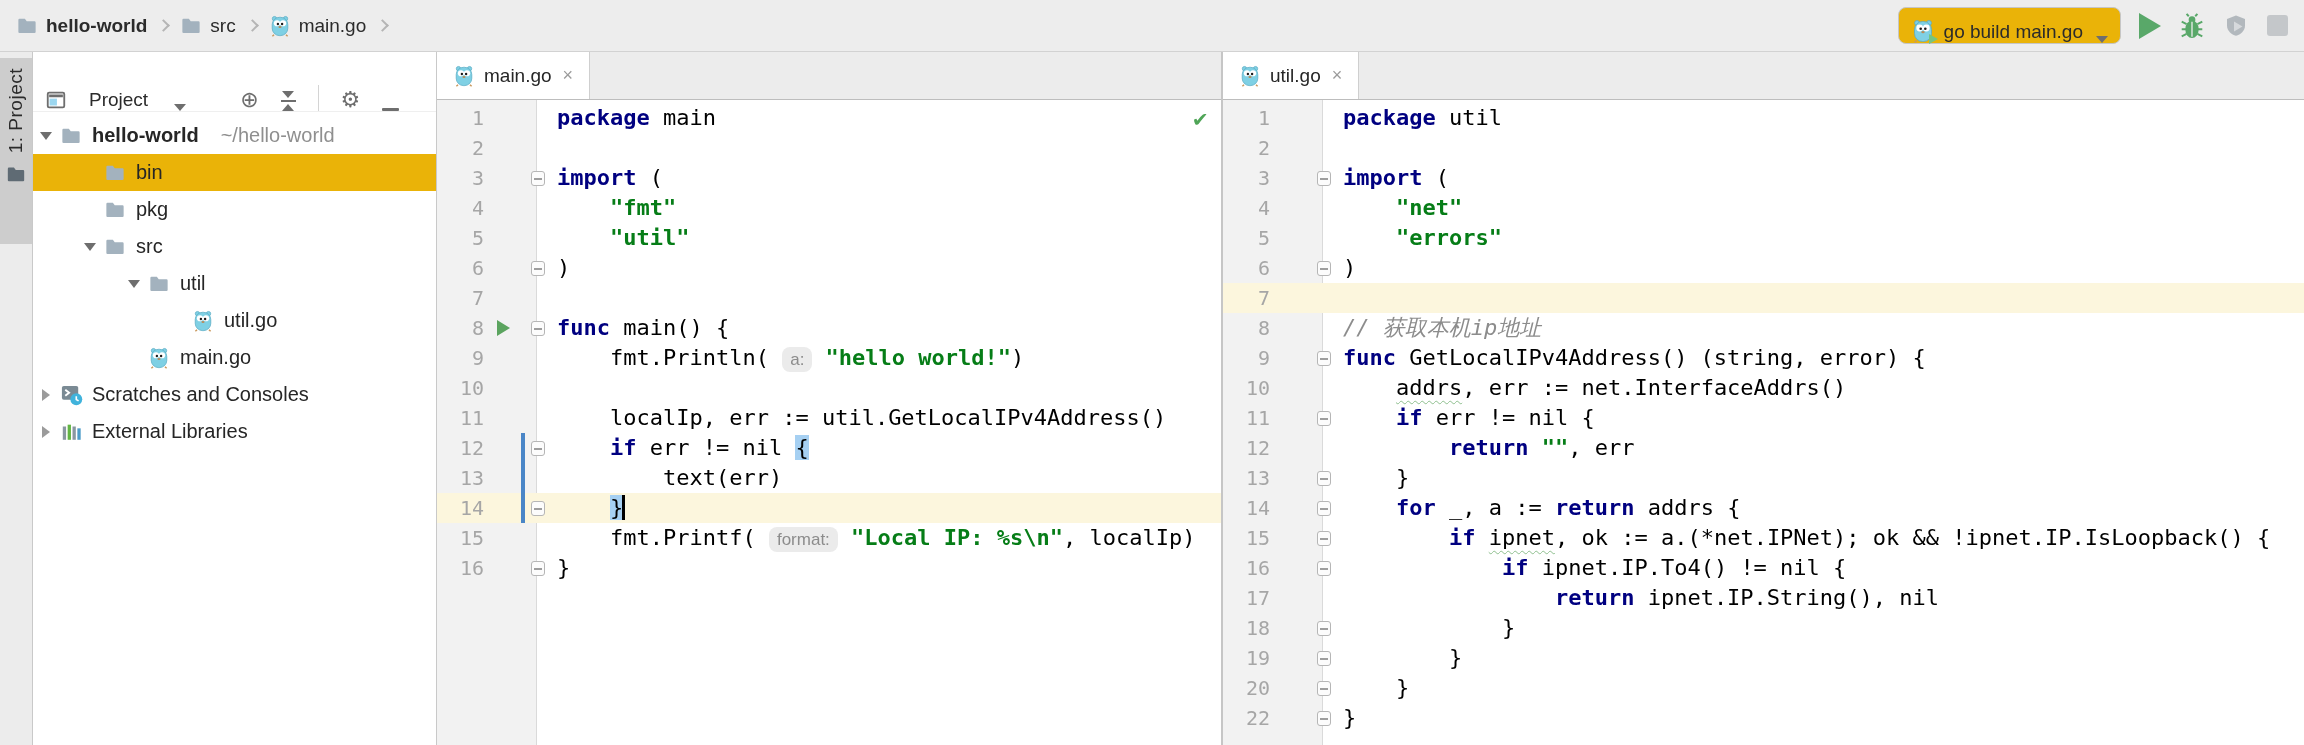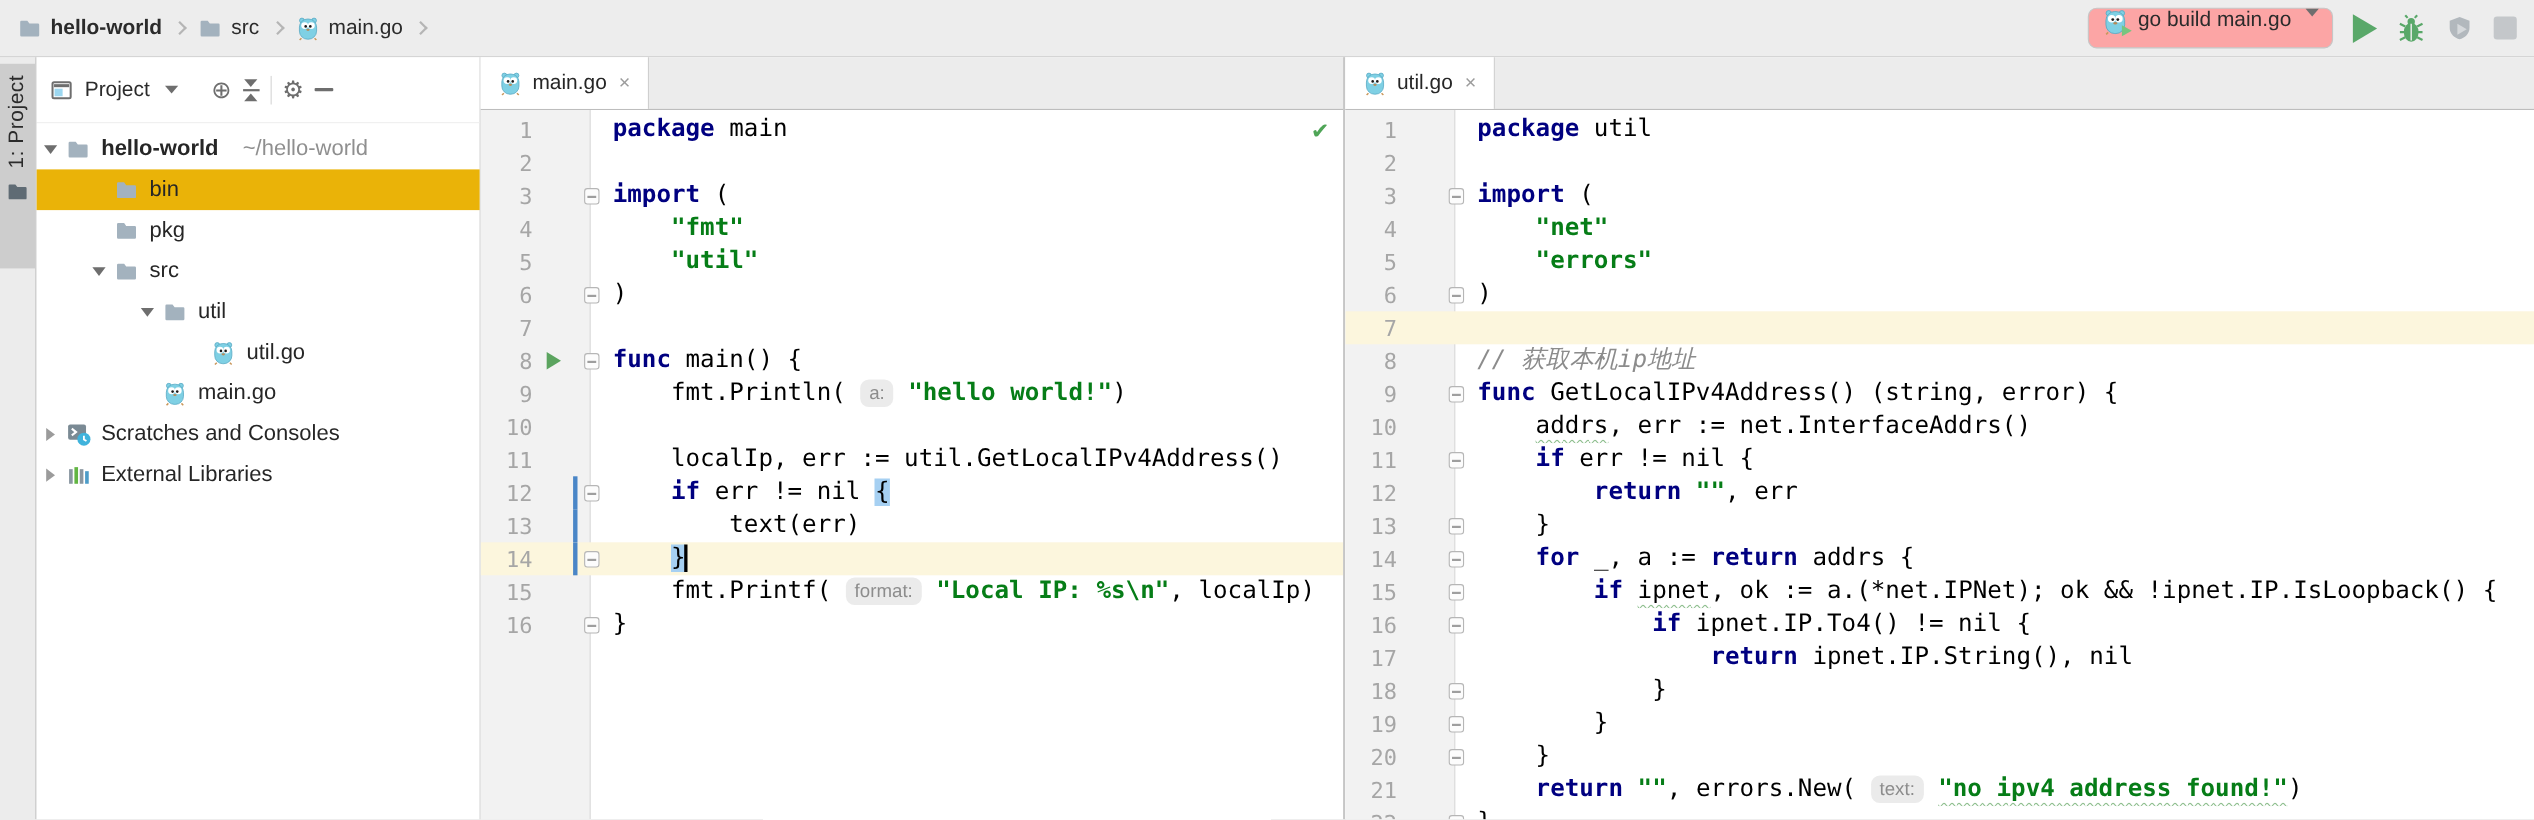--- a/index.html
+++ b/index.html
@@ -6,38 +6,38 @@
   body { font-family:"Liberation Sans", sans-serif; background:#ECECEC; }
   .screen { width:2304px; height:745px; position:relative; overflow:hidden; background:#ECECEC; }
 
   
   .topbar { height:52px; background:#EDEDED; border-bottom:1px solid #D2D2D2; display:flex; align-items:center; padding:0 16px; }
   .crumbs { display:flex; align-items:center; gap:8px; font-size:19px; color:#2B2B2B; }
   .crumb { display:flex; align-items:center; gap:8px; }
   .crumb .lbl.bold { font-weight:bold; }
   .chev { width:9px; height:9px; border-top:2px solid #B5B5B5; border-right:2px solid #B5B5B5; transform:rotate(45deg); margin:0 4px; }
   .run-controls { margin-left:auto; display:flex; align-items:center; gap:18px; }
-  .combo { height:37px; background:#fca5a5; border:1px solid #C6C6C6; border-radius:8px; display:flex; align-items:flex-start; gap:9px; padding:0 12px; font-size:19px; color:#2B2B2B; }
+  .combo { height:37px; background:#eab308; border:1px solid #C6C6C6; border-radius:8px; display:flex; align-items:flex-end; gap:9px; padding:0 12px; font-size:19px; color:#2B2B2B; }
   .combo .gopher-wrap { position:relative; width:24px; height:24px; }
   .combo .mini-play { position:absolute; right:-3px; bottom:-1px; width:0; height:0; border-left:9px solid #77C57F; border-top:5px solid transparent; border-bottom:5px solid transparent; }
   .dd-arrow { width:0; height:0; border-left:6px solid transparent; border-right:6px solid transparent; border-top:7px solid #6E6E6E; margin-left:4px; }
   .tb-play { width:0; height:0; border-left:22px solid #59A869; border-top:13px solid transparent; border-bottom:13px solid transparent; cursor:pointer; }
   .tb-icon { width:26px; height:26px; display:inline-block; }
   .tb-stop { width:21px; height:21px; background:#C4C7CA; border-radius:3px; }
 
   
   .mainrow { display:flex; height:693px; }
 
   .stripe { width:33px; background:#ECECEC; border-right:1px solid #C9C9C9; position:relative; flex:none; }
   .stripe-btn { position:absolute; top:6px; left:0; width:32px; height:186px; background:#CDCDCD; display:flex; flex-direction:column; align-items:center; padding:10px 0; }
   .stripe-label { writing-mode:vertical-rl; transform:rotate(180deg); font-size:19px; color:#2B2B2B; letter-spacing:.5px; }
   .stripe-folder { margin-top:12px; }
 
   .panel { width:404px; flex:none; background:#FFF; border-right:1px solid #C9C9C9; display:flex; flex-direction:column; }
-  .panel-header { height:60px; flex:none; display:flex; align-items:center; gap:10px; padding:0 12px; font-size:19px; color:#2B2B2B; border-bottom:1px solid #EFEFEF; }
+  .panel-header { height:60px; flex:none; display:flex; align-items:flex-end; gap:22px; padding:0 12px; font-size:19px; color:#2B2B2B; border-bottom:1px solid #EFEFEF; }
   .ph-spacer { width:10px; }
   .ph-ico { color:#6E6E6E; font-size:22px; line-height:22px; cursor:pointer; }
   .collapse-ico { display:flex; flex-direction:column; align-items:center; gap:2px; cursor:pointer; }
   .collapse-ico .t-down { width:0; height:0; border-left:6px solid transparent; border-right:6px solid transparent; border-top:7px solid #6E6E6E; }
   .collapse-ico .t-up { width:0; height:0; border-left:6px solid transparent; border-right:6px solid transparent; border-bottom:7px solid #6E6E6E; }
   .collapse-ico .bar { width:15px; height:2px; background:#6E6E6E; }
   .ph-div { width:1px; height:26px; background:#D4D4D4; }
   .ph-minus { width:17px; height:3px; background:#6E6E6E; border-radius:1px; cursor:pointer; }
   .proj-ico { flex:none; }
 
@@ -360,19 +360,18 @@
           <div class="line"><span class="g-num">11</span><span class="g-icons"><span class="fold-m"></span></span><span class="code"><span>    </span><span class="kw">if</span><span> err != nil {</span></span></div>
           <div class="line"><span class="g-num">12</span><span class="g-icons"></span><span class="code"><span>        </span><span class="kw">return</span><span> </span><span class="str">""</span><span>, err</span></span></div>
           <div class="line"><span class="g-num">13</span><span class="g-icons"><span class="fold-m"></span></span><span class="code"><span>    }</span></span></div>
           <div class="line"><span class="g-num">14</span><span class="g-icons"><span class="fold-m"></span></span><span class="code"><span>    </span><span class="kw">for</span><span> _, a := </span><span class="kw">return</span><span> addrs {</span></span></div>
           <div class="line"><span class="g-num">15</span><span class="g-icons"><span class="fold-m"></span></span><span class="code"><span>        </span><span class="kw">if</span><span> </span><span class="wavy">ipnet</span><span>, ok := a.(*net.IPNet); ok &amp;&amp; !ipnet.IP.IsLoopback() {</span></span></div>
           <div class="line"><span class="g-num">16</span><span class="g-icons"><span class="fold-m"></span></span><span class="code"><span>            </span><span class="kw">if</span><span> ipnet.IP.To4() != nil {</span></span></div>
           <div class="line"><span class="g-num">17</span><span class="g-icons"></span><span class="code"><span>                </span><span class="kw">return</span><span> ipnet.IP.String(), nil</span></span></div>
           <div class="line"><span class="g-num">18</span><span class="g-icons"><span class="fold-m"></span></span><span class="code"><span>            }</span></span></div>
           <div class="line"><span class="g-num">19</span><span class="g-icons"><span class="fold-m"></span></span><span class="code"><span>        }</span></span></div>
           <div class="line"><span class="g-num">20</span><span class="g-icons"><span class="fold-m"></span></span><span class="code"><span>    }</span></span></div>
-          <div class="line"><span class="g-num">21</span><span class="g-icons"></span><span class="code"><span>    </span><span class="kw">return</span><span> </span><span class="str">""</span><span>, errors.New( </span><span class="hint">text:</span><span> </span><span class="str wavy">"no ipv4 address found!"</span><span>)</span></span></div>
           <div class="line"><span class="g-num">22</span><span class="g-icons"><span class="fold-m"></span></span><span class="code"><span>}</span></span></div>
         </div>
     </div>
 
   </div>
 </div>
 
 </body></html>

